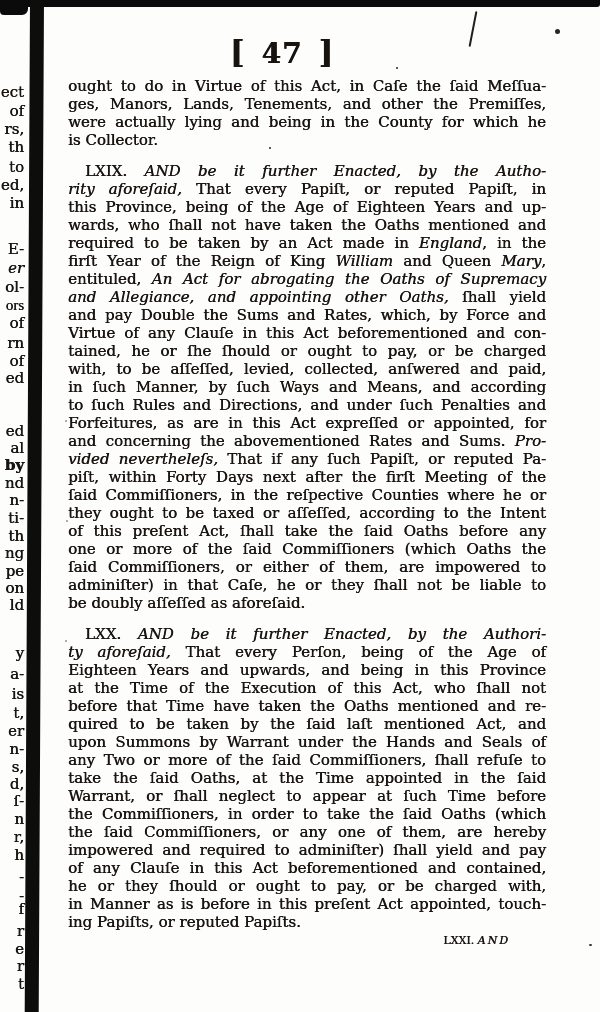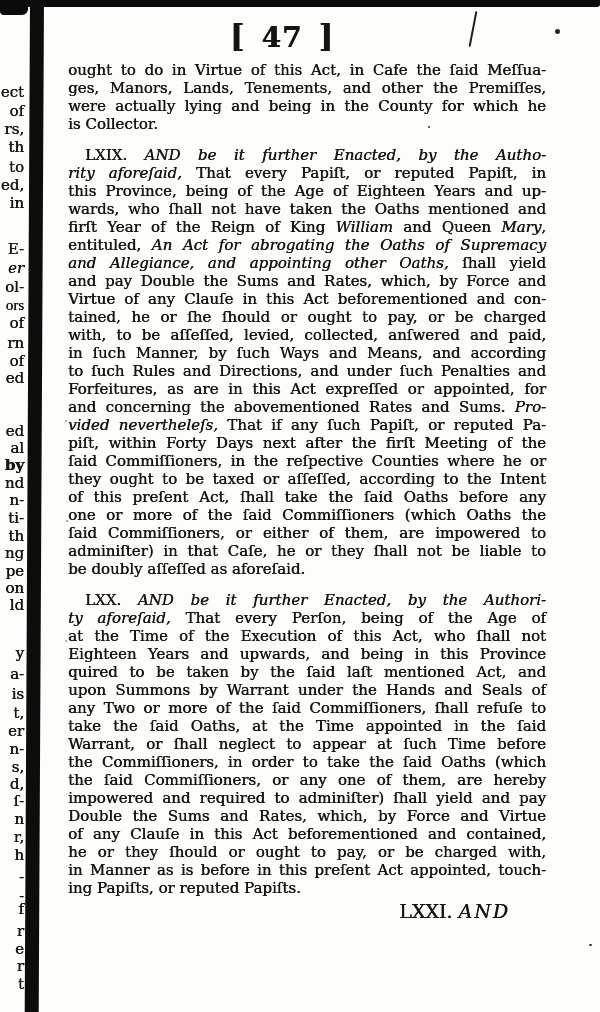--- a/index.html
+++ b/index.html
@@ -47,21 +47,21 @@
     text-shadow: 0.4px 0 0 currentColor;
     white-space: nowrap;
   }
   .frag.it { font-style: italic; }
   
   .page {
     position: absolute; left: 68px; top: 0;
     width: 478px;
   }
   .page-number {
-    margin-top: 18px;
+    margin-top: 34px;
     text-align: center;
     transform: translateX(-25px);
     font-size: 28px; font-weight: bold;
     color: #17130f;
     text-shadow: 0.4px 0 0 currentColor;
     letter-spacing: 1px;
   }
   .page-number .bracket { font-size: 31px; }
   .page-number .num { padding: 0 16px; }
   .text-block {
@@ -76,21 +76,21 @@
     text-align: justify;
     text-align-last: justify;
   }
   .line.lastline { text-align-last: left; }
   .para.indent .line.firstline { text-indent: 17px; }
   .it { font-style: italic; }
   .catchword {
     margin-top: 3px;
     text-align: right;
     padding-right: 36px;
-    font-size: 19px;
+    font-size: 11px;
     color: #17130f;
     text-shadow: 0.4px 0 0 currentColor;
   }
   .catchword .it { letter-spacing: 2px; }
   
   .ink-stroke {
     position: absolute; left: 472px; top: 11px;
     width: 2px; height: 36px;
     background: #23201c;
     transform: rotate(11deg);
@@ -170,20 +170,21 @@
           <div class="line firstline"><span>ought to do in Virtue of this Act, in Caſe the ſaid Meſſua-</span></div>
           <div class="line"><span>ges, Manors, Lands, Tenements, and other the Premiſſes,</span></div>
           <div class="line"><span>were actually lying and being in the County for which he</span></div>
           <div class="line lastline"><span>is Collector.</span></div>
         </div>
         <div class="para indent">
           <div class="line firstline"><span>LXIX. </span><span class="it">AND be it further Enacted, by the Autho-</span></div>
           <div class="line"><span class="it">rity aforeſaid, </span><span>That every Papiſt, or reputed Papiſt, in</span></div>
           <div class="line"><span>this Province, being of the Age of Eighteen Years and up-</span></div>
           <div class="line"><span>wards, who ſhall not have taken the Oaths mentioned and</span></div>
+          <div class="line"><span>required to be taken by an Act made in </span><span class="it">England</span><span>, in the</span></div>
           <div class="line"><span>firſt Year of the Reign of King </span><span class="it">William</span><span> and Queen </span><span class="it">Mary</span><span>,</span></div>
           <div class="line"><span>entituled, </span><span class="it">An Act for abrogating the Oaths of Supremacy</span></div>
           <div class="line"><span class="it">and Allegiance, and appointing other Oaths, </span><span>ſhall yield</span></div>
           <div class="line"><span>and pay Double the Sums and Rates, which, by Force and</span></div>
           <div class="line"><span>Virtue of any Clauſe in this Act beforementioned and con-</span></div>
           <div class="line"><span>tained, he or ſhe ſhould or ought to pay, or be charged</span></div>
           <div class="line"><span>with, to be aſſeſſed, levied, collected, anſwered and paid,</span></div>
           <div class="line"><span>in ſuch Manner, by ſuch Ways and Means, and according</span></div>
           <div class="line"><span>to ſuch Rules and Directions, and under ſuch Penalties and</span></div>
           <div class="line"><span>Forfeitures, as are in this Act expreſſed or appointed, for</span></div>
@@ -194,31 +195,31 @@
           <div class="line"><span>they ought to be taxed or aſſeſſed, according to the Intent</span></div>
           <div class="line"><span>of this preſent Act, ſhall take the ſaid Oaths before any</span></div>
           <div class="line"><span>one or more of the ſaid Commiſſioners (which Oaths the</span></div>
           <div class="line"><span>ſaid Commiſſioners, or either of them, are impowered to</span></div>
           <div class="line"><span>adminiſter) in that Caſe, he or they ſhall not be liable to</span></div>
           <div class="line lastline"><span>be doubly aſſeſſed as aforeſaid.</span></div>
         </div>
         <div class="para indent">
           <div class="line firstline"><span>LXX. </span><span class="it">AND be it further Enacted, by the Authori-</span></div>
           <div class="line"><span class="it">ty aforeſaid, </span><span>That every Perſon, being of the Age of</span></div>
+          <div class="line"><span>Eighteen Years and upwards, and being in this Province</span></div>
           <div class="line"><span>at the Time of the Execution of this Act, who ſhall not</span></div>
-          <div class="line"><span>Eighteen Years and upwards, and being in this Province</span></div>
+          <div class="line"><span>before that Time have taken the Oaths mentioned and re-</span></div>
           <div class="line"><span>quired to be taken by the ſaid laſt mentioned Act, and</span></div>
           <div class="line"><span>upon Summons by Warrant under the Hands and Seals of</span></div>
           <div class="line"><span>any Two or more of the ſaid Commiſſioners, ſhall refuſe to</span></div>
           <div class="line"><span>take the ſaid Oaths, at the Time appointed in the ſaid</span></div>
           <div class="line"><span>Warrant, or ſhall neglect to appear at ſuch Time before</span></div>
           <div class="line"><span>the Commiſſioners, in order to take the ſaid Oaths (which</span></div>
           <div class="line"><span>the ſaid Commiſſioners, or any one of them, are hereby</span></div>
           <div class="line"><span>impowered and required to adminiſter) ſhall yield and pay</span></div>
-          <div class="line"><span>Double the Sums and Rates, which, by Force and Virtue</span></div>
           <div class="line"><span>of any Clauſe in this Act beforementioned and contained,</span></div>
           <div class="line"><span>he or they ſhould or ought to pay, or be charged with,</span></div>
           <div class="line"><span>in Manner as is before in this preſent Act appointed, touch-</span></div>
           <div class="line lastline"><span>ing Papiſts, or reputed Papiſts.</span></div>
         </div>
       </div>
 
     <div class="catchword">
       <span>LXXI.</span>
       <span class="it">AND</span>

